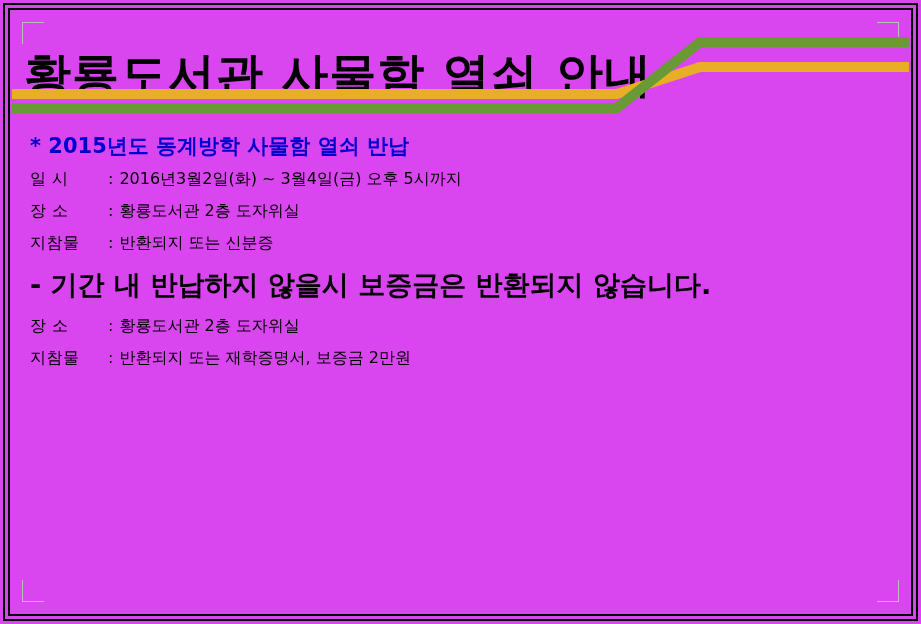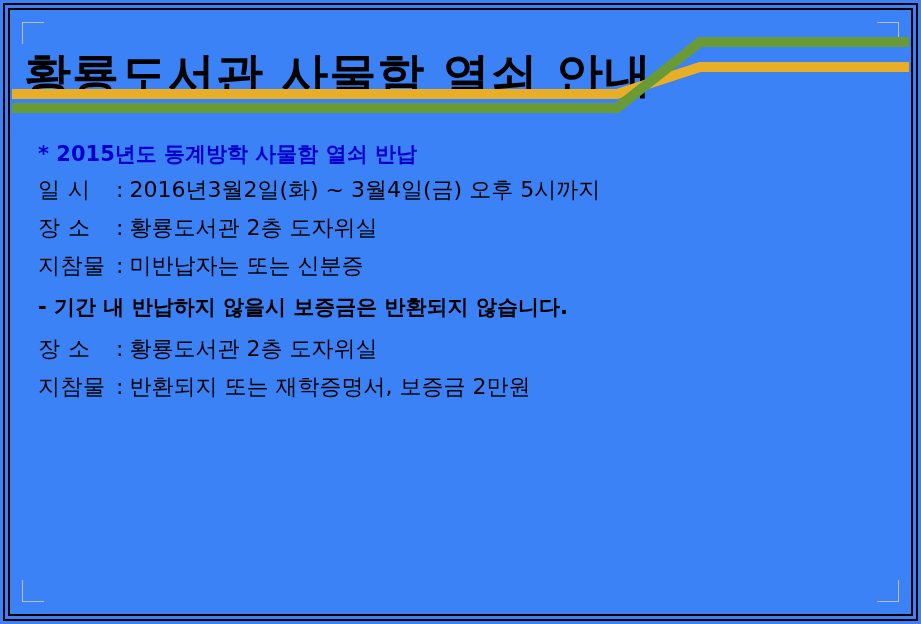--- a/index.html
+++ b/index.html
@@ -13,21 +13,21 @@
     overflow: hidden;
     font-family: "DejaVu Sans", "Liberation Sans", sans-serif;
   }
 
   
   #poster {
     position: relative;
     width: 921px;
     height: 624px;
     box-sizing: border-box;
-    background: #3b82f6;
+    background: #d946ef;
   }
 
   .frame-outer {
     position: absolute;
     left: 3px;
     top: 3px;
     right: 3px;
     bottom: 3px;
     border: 2px solid #000000;
     box-sizing: border-box;
@@ -91,53 +91,53 @@
   }
 
   
   .body-area {
     position: absolute;
     left: 10px;
     top: 116px;
     right: 0;
   }
 
-  .section { margin: 16px; }
+  .section { margin: 8px; }
   .section + .section { margin-top: 20px; }
 
   .sec-head {
     color: #0000cc;
     font-weight: bold;
     font-size: 21px;
     line-height: 1.0;
     white-space: nowrap;
     margin-bottom: 14px;
   }
 
   .row {
-    font-size: 22px;
+    font-size: 16px;
     color: #000000;
     line-height: 1.0;
     white-space: nowrap;
     margin-bottom: 16px;
   }
   .row:last-child { margin-bottom: 0; }
 
   .label {
     display: inline-block;
     min-width: 78px;
     letter-spacing: 0.5px;
   }
   .label.spaced {
     letter-spacing: 0.5px;
   }
   .colon { padding: 0 6px 0 0; }
 
   .note {
-    font-size: 21px;
+    font-size: 27px;
     font-weight: bold;
     color: #000000;
     line-height: 1.0;
     white-space: nowrap;
     margin-top: 20px;
   }
   .note.small { font-size: 20px; }
 
   
   .footer {
@@ -184,21 +184,21 @@
 
         <div class="row">
           <span class="label spaced">일   시</span><span class="colon">:</span><span>2016년3월2일(화) ~ 3월4일(금) 오후 5시까지</span>
         </div>
 
         <div class="row">
           <span class="label spaced">장   소</span><span class="colon">:</span><span>황룡도서관 2층 도자위실</span>
         </div>
 
         <div class="row">
-          <span class="label">지참물</span><span class="colon">:</span><span>미반납자는 또는 신분증</span>
+          <span class="label">지참물</span><span class="colon">:</span><span>반환되지 또는 신분증</span>
         </div>
 
         <div class="note">- 기간 내 반납하지 않을시 보증금은 반환되지 않습니다.</div>
       </div>
 
       <div class="section">
 
 
         <div class="row">
           <span class="label spaced">장   소</span><span class="colon">:</span><span>황룡도서관 2층 도자위실</span>

